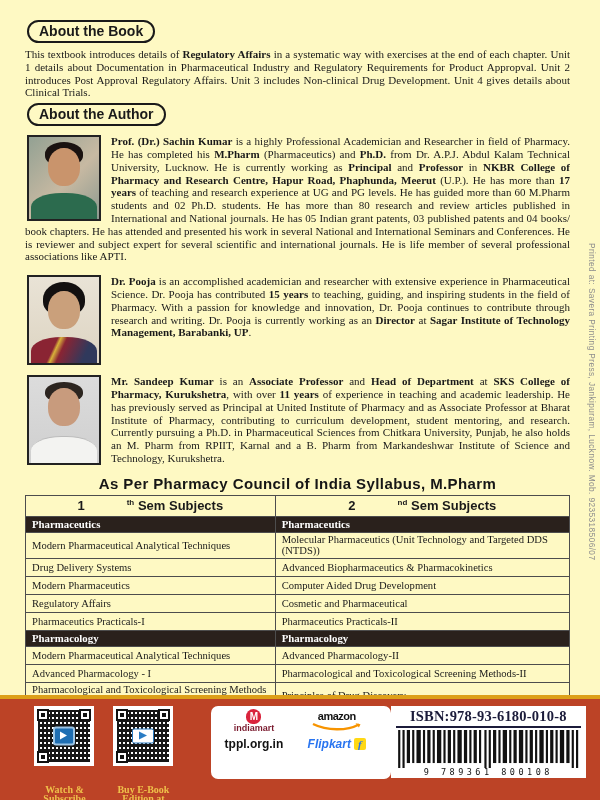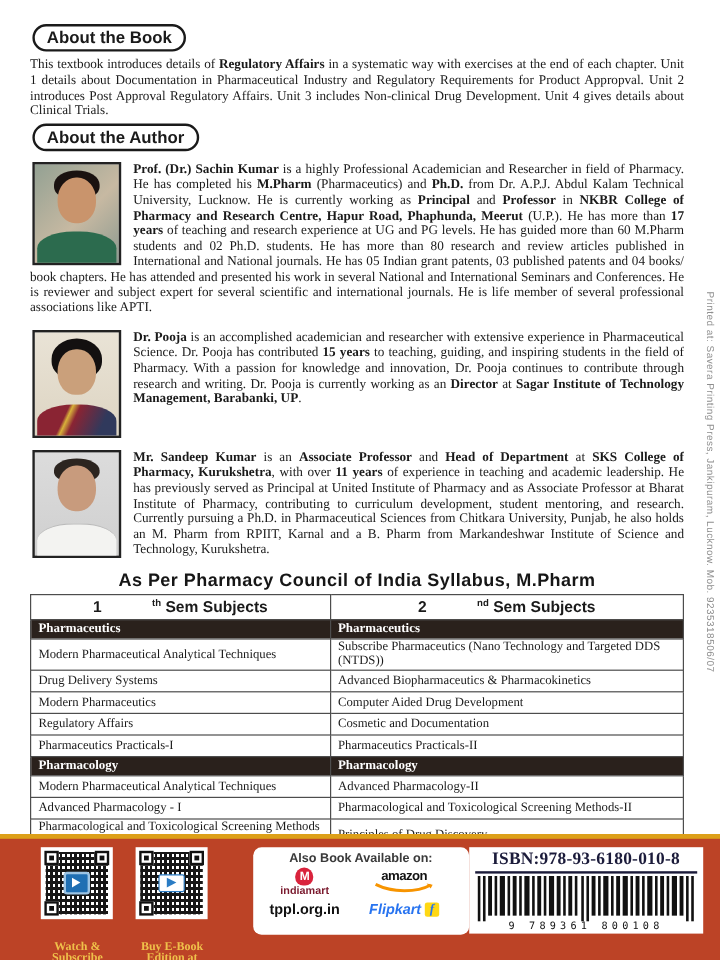--- a/index.html
+++ b/index.html
@@ -1,16 +1,16 @@
 <!DOCTYPE html>
 <html><head>
 <meta charset="utf-8">
 <style>
   html,body{margin:0;padding:0;background:#888;}
-  .page{position:relative;width:600px;height:800px;background:#ffffff;overflow:hidden;
+  .page{position:relative;width:600px;height:800px;background:#fef9c3;overflow:hidden;
         font-family:"Liberation Serif",serif;color:#1a1a1a;}
   .content{position:absolute;left:25px;right:30px;top:20px;}
 
   
   .badge{display:inline-block;border:2.5px solid #1a1a1a;border-radius:12px;
          padding:1px 10px 2px;font-family:"Liberation Sans",sans-serif;
          font-weight:bold;font-size:14px;color:#1a1a1a;margin:0 0 3px 2px;}
 
   .body-text{margin:2px 0 4px;font-size:11px;line-height:12.8px;text-align:justify;}
 
@@ -144,33 +144,33 @@
             <tr class="hdr">
           <td class="c1"><span>1</span><sup>th</sup> <span>Sem Subjects</span></td>
           <td><span>2</span><sup>nd</sup> <span>Sem Subjects</span></td>
         </tr>
         <tr class="dark">
           <td>Pharmaceutics</td>
           <td>Pharmaceutics</td>
         </tr>
         <tr>
           <td>Modern Pharmaceutical Analytical Techniques</td>
-          <td>Subscribe Pharmaceutics (Nano Technology and Targeted DDS (NTDS))</td>
+          <td>Molecular Pharmaceutics (Unit Technology and Targeted DDS (NTDS))</td>
         </tr>
         <tr>
           <td>Drug Delivery Systems</td>
           <td>Advanced Biopharmaceutics &amp; Pharmacokinetics</td>
         </tr>
         <tr>
           <td>Modern Pharmaceutics</td>
           <td>Computer Aided Drug Development</td>
         </tr>
         <tr>
           <td>Regulatory Affairs</td>
-          <td>Cosmetic and Documentation</td>
+          <td>Cosmetic and Pharmaceutical</td>
         </tr>
         <tr>
           <td>Pharmaceutics Practicals-I</td>
           <td>Pharmaceutics Practicals-II</td>
         </tr>
         <tr class="dark">
           <td>Pharmacology</td>
           <td>Pharmacology</td>
         </tr>
         <tr>
@@ -236,21 +236,20 @@
               <div class="play-icon"></div>
             </div>
         </div>
         <div class="qr-caption">
           <span>Buy E-Book Edition at</span>
           <span>Google Play Books</span>
         </div>
       </div>
 
       <div class="store-card">
-        <div class="store-title">Also Book Available on:</div>
         <div class="store-grid">
           <div class="im-block">
             <span class="im-icon">M</span>
             <span class="im-label">indiamart</span>
           </div>
           <div class="amazon-block">
             <span class="amazon-text">amazon</span>
             <svg width="52" height="9" viewBox="0 0 52 9">
               <path d="M2 2 C 16 9, 36 9, 48 2.5" stroke="#f79400" stroke-width="2.4" fill="none"></path>
               <path d="M49.5 2.2 l-5 -1 l3.4 4.2 z" fill="#f79400"></path>

